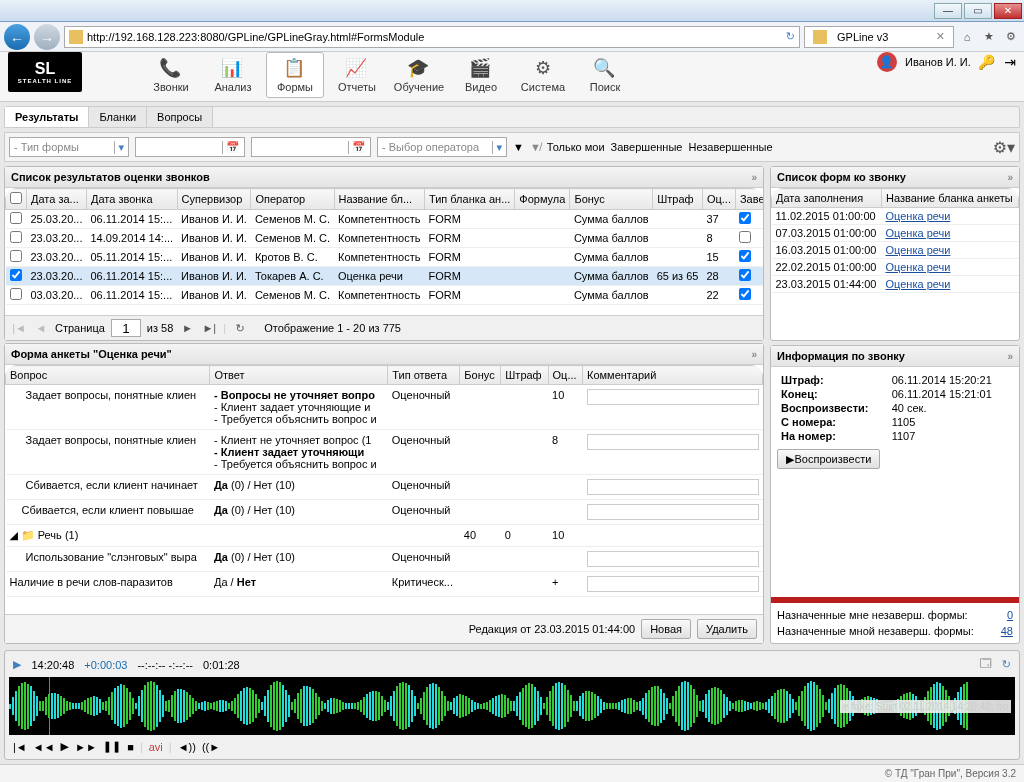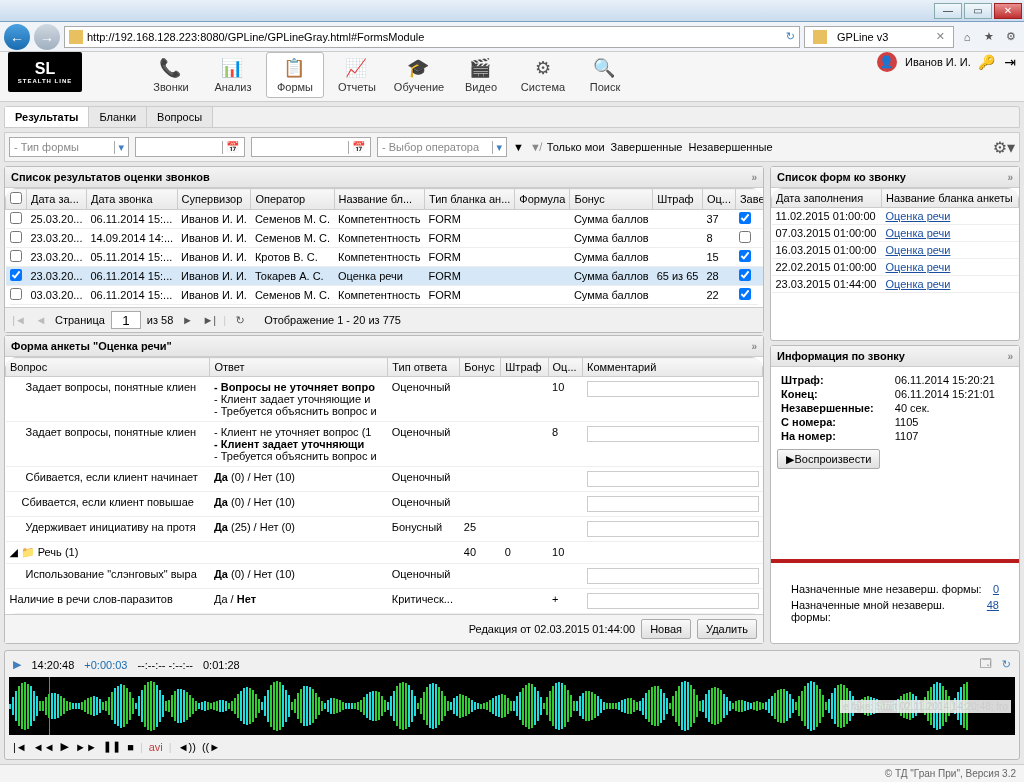--- a/index.html
+++ b/index.html
@@ -339,31 +339,20 @@
                     <td class="answer"><b>Да</b> (0) / Нет (10)</td>
                     <td>Оценочный</td>
                     <td></td>
                     <td></td>
                     <td></td>
                     <td>
                       <div class="commentbox"></div>
                     </td>
                   </tr>
                   <tr>
-                    <td style="padding-left:20px">Удерживает инициативу на протя</td>
-                    <td class="answer"><b>Да</b> (25) / Нет (0)</td>
-                    <td>Бонусный</td>
-                    <td>25</td>
-                    <td></td>
-                    <td></td>
-                    <td>
-                      <div class="commentbox"></div>
-                    </td>
-                  </tr>
-                  <tr>
                     <td style="padding-left:4px">◢ 📁 Речь (1)</td>
                     <td></td>
                     <td></td>
                     <td>40</td>
                     <td>0</td>
                     <td>10</td>
                     <td></td>
                   </tr>
                   <tr>
                     <td style="padding-left:20px">Использование "слэнговых" выра</td>
@@ -384,21 +373,21 @@
                     <td></td>
                     <td>+</td>
                     <td>
                       <div class="commentbox"></div>
                     </td>
                   </tr>
                 </tbody>
             </table>
           </div>
           <div class="redrow">
-            <span style="margin-left:auto">Редакция от 02.03.2015 01:44:00</span>
+            <span style="margin-left:auto">Редакция от 23.03.2015 01:44:00</span>
             <div class="btn">Новая</div>
             <div class="btn">Удалить</div>
           </div>
 
         </div>
       </div>
 
       <div class="rightcol">
         <div class="panel" style="height:175px">
           <div class="panelhdr">
@@ -448,36 +437,36 @@
               <tbody>
                   <tr>
                     <td><b>Штраф:</b></td>
                     <td>06.11.2014 15:20:21</td>
                   </tr>
               <tr>
                     <td><b>Конец:</b></td>
                     <td>06.11.2014 15:21:01</td>
                   </tr>
               <tr>
-                    <td><b>Незавершенные:</b></td>
+                    <td><b>Воспроизвести:</b></td>
                     <td>40 сек.</td>
                   </tr>
               <tr>
                     <td><b>С номера:</b></td>
                     <td>1105</td>
                   </tr>
               <tr>
                     <td><b>На номер:</b></td>
                     <td>1107</td>
                   </tr>
             </tbody>
               </table>
             <div class="btn" style="margin-top:6px;width:fit-content">▶ <span>Воспроизвести</span></div>
           </div>
-          <div style="margin-top:auto;padding:20px;border-top:4px solid #b91c1c">
+          <div style="margin-top:auto;padding:6px;border-top:6px solid #b91c1c">
             <div style="display:flex;justify-content:space-between">
                 <span>Назначенные мне незаверш. формы:</span>
                 <span class="link">0</span>
               </div>
             <div style="display:flex;justify-content:space-between;margin-top:4px">
                 <span>Назначенные мной незаверш. формы:</span>
                 <span class="link">48</span>
               </div>
           </div>
         </div>

